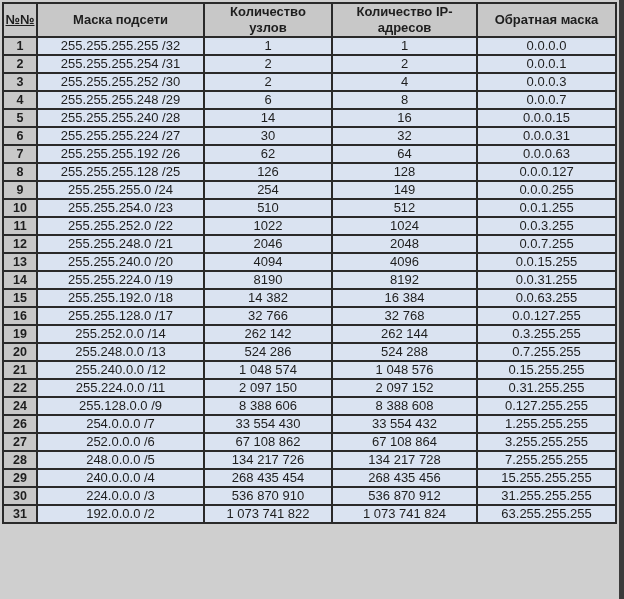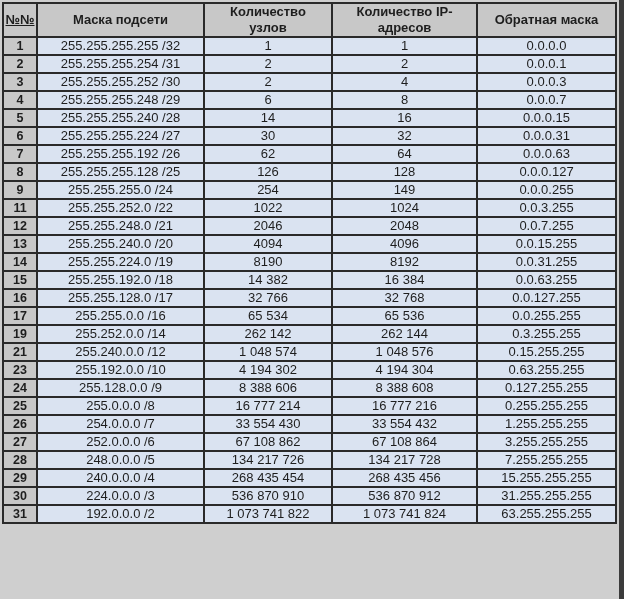--- a/index.html
+++ b/index.html
@@ -147,20 +147,27 @@
           <td>0.0.0.127</td>
         </tr>
         <tr>
           <td class="c-num">9</td>
           <td>255.255.255.0 /24</td>
           <td>254</td>
           <td>149</td>
           <td>0.0.0.255</td>
         </tr>
         <tr>
+          <td class="c-num">10</td>
+          <td>255.255.254.0 /23</td>
+          <td>510</td>
+          <td>512</td>
+          <td>0.0.1.255</td>
+        </tr>
+        <tr>
           <td class="c-num">11</td>
           <td>255.255.252.0 /22</td>
           <td>1022</td>
           <td>1024</td>
           <td>0.0.3.255</td>
         </tr>
         <tr>
           <td class="c-num">12</td>
           <td>255.255.248.0 /21</td>
           <td>2046</td>
@@ -189,60 +196,53 @@
           <td>0.0.63.255</td>
         </tr>
         <tr>
           <td class="c-num">16</td>
           <td>255.255.128.0 /17</td>
           <td>32 766</td>
           <td>32 768</td>
           <td>0.0.127.255</td>
         </tr>
         <tr>
-          <td class="c-num">17</td>
-          <td>255.255.0.0 /16</td>
-          <td>65 534</td>
-          <td>65 536</td>
-          <td>0.0.255.255</td>
-        </tr>
-        <tr>
           <td class="c-num">19</td>
           <td>255.252.0.0 /14</td>
           <td>262 142</td>
           <td>262 144</td>
           <td>0.3.255.255</td>
         </tr>
         <tr>
+          <td class="c-num">20</td>
+          <td>255.248.0.0 /13</td>
+          <td>524 286</td>
+          <td>524 288</td>
+          <td>0.7.255.255</td>
+        </tr>
+        <tr>
           <td class="c-num">21</td>
           <td>255.240.0.0 /12</td>
           <td>1 048 574</td>
           <td>1 048 576</td>
           <td>0.15.255.255</td>
         </tr>
         <tr>
-          <td class="c-num">23</td>
-          <td>255.192.0.0 /10</td>
-          <td>4 194 302</td>
-          <td>4 194 304</td>
-          <td>0.63.255.255</td>
+          <td class="c-num">22</td>
+          <td>255.224.0.0 /11</td>
+          <td>2 097 150</td>
+          <td>2 097 152</td>
+          <td>0.31.255.255</td>
         </tr>
         <tr>
           <td class="c-num">24</td>
           <td>255.128.0.0 /9</td>
           <td>8 388 606</td>
           <td>8 388 608</td>
           <td>0.127.255.255</td>
-        </tr>
-        <tr>
-          <td class="c-num">25</td>
-          <td>255.0.0.0 /8</td>
-          <td>16 777 214</td>
-          <td>16 777 216</td>
-          <td>0.255.255.255</td>
         </tr>
         <tr>
           <td class="c-num">26</td>
           <td>254.0.0.0 /7</td>
           <td>33 554 430</td>
           <td>33 554 432</td>
           <td>1.255.255.255</td>
         </tr>
         <tr>
           <td class="c-num">27</td>

